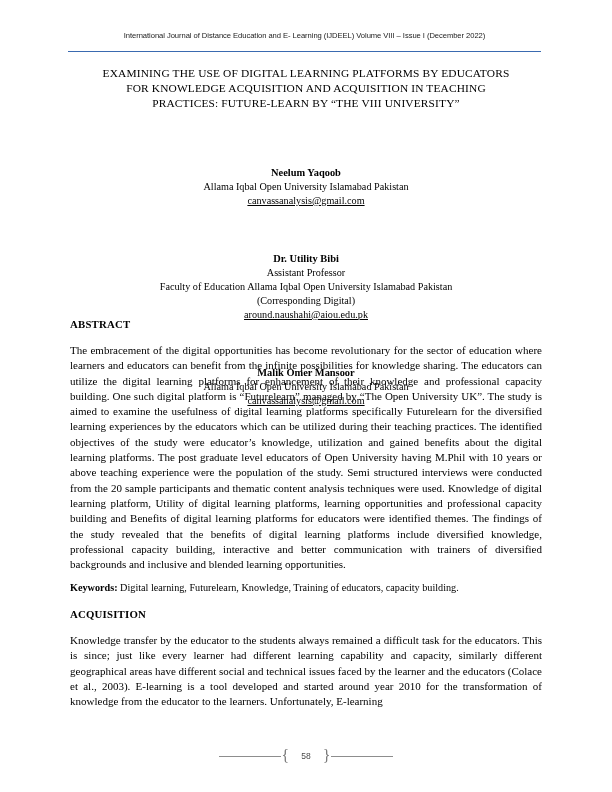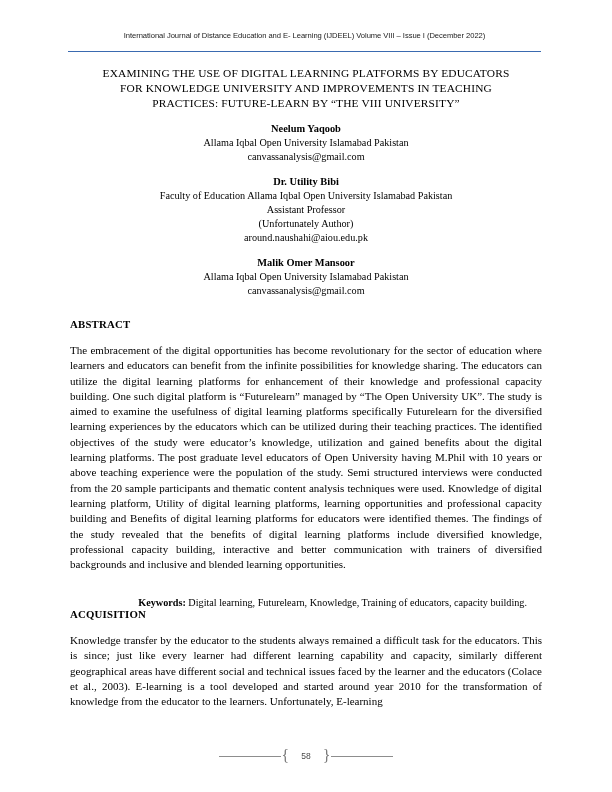--- a/index.html
+++ b/index.html
@@ -68,54 +68,56 @@
   
   .authors {
     position: absolute;
     top: 122px;
     left: 72px;
     width: 468px;
     text-align: center;
   }
   .author-block {
     margin-bottom: 11px;
+    margin-top: 44px;
   }
   .author-name {
     font-weight: bold;
     font-size: 10.4px;
     line-height: 14px;
   }
   .author-line {
     font-size: 10.2px;
     line-height: 14px;
   }
   .author-email {
     font-size: 10.2px;
     line-height: 14px;
+    text-decoration: underline;
   }
 
   
   .section-heading {
     font-weight: bold;
     font-size: 10.8px;
     letter-spacing: 0.2px;
     margin: 0 0 13px 0;
     font-family: Liberation Serif, serif;
   }
   .body-text {
     font-size: 11px;
     line-height: 15.3px;
     text-align: justify;
     margin: 0;
   }
   .keywords {
     font-size: 10.2px;
     line-height: 15.3px;
-    text-align: right;
-    margin: 15px;
+    text-align: left;
+    margin: 0;
   }
   .keywords b { font-weight: bold; }
 
   #abstract-section {
     position: absolute;
     top: 318px;
     left: 70px;
     width: 472px;
   }
   #keywords-section {
@@ -165,37 +167,37 @@
 
 <div class="page">
 
   <div class="running-header">
     <div class="running-header-text">International Journal of Distance Education and E- Learning (IJDEEL) Volume VIII – Issue I (December 2022)</div>
   </div>
   <div class="header-rule"></div>
 
   <div class="title-block">
     <div class="title-line">EXAMINING THE USE OF DIGITAL LEARNING PLATFORMS BY EDUCATORS</div>
-    <div class="title-line">FOR KNOWLEDGE UNIVERSITY AND IMPROVEMENTS IN TEACHING</div>
+    <div class="title-line">FOR KNOWLEDGE ACQUISITION AND ACQUISITION IN TEACHING</div>
     <div class="title-line">PRACTICES: FUTURE-LEARN BY “THE VIII UNIVERSITY”</div>
   </div>
 
   <div class="authors">
 
     <div class="author-block">
       <div class="author-name">Neelum Yaqoob</div>
       <div class="author-line">Allama Iqbal Open University Islamabad Pakistan</div>
       <div class="author-email">canvassanalysis@gmail.com</div>
     </div>
 
     <div class="author-block">
       <div class="author-name">Dr. Utility Bibi</div>
+      <div class="author-line">Assistant Professor</div>
       <div class="author-line">Faculty of Education Allama Iqbal Open University Islamabad Pakistan</div>
-      <div class="author-line">Assistant Professor</div>
-      <div class="author-line">(Unfortunately Author)</div>
+      <div class="author-line">(Corresponding Digital)</div>
       <div class="author-email">around.naushahi@aiou.edu.pk</div>
     </div>
 
     <div class="author-block">
       <div class="author-name">Malik Omer Mansoor</div>
       <div class="author-line">Allama Iqbal Open University Islamabad Pakistan</div>
       <div class="author-email">canvassanalysis@gmail.com</div>
     </div>
 
   </div>

